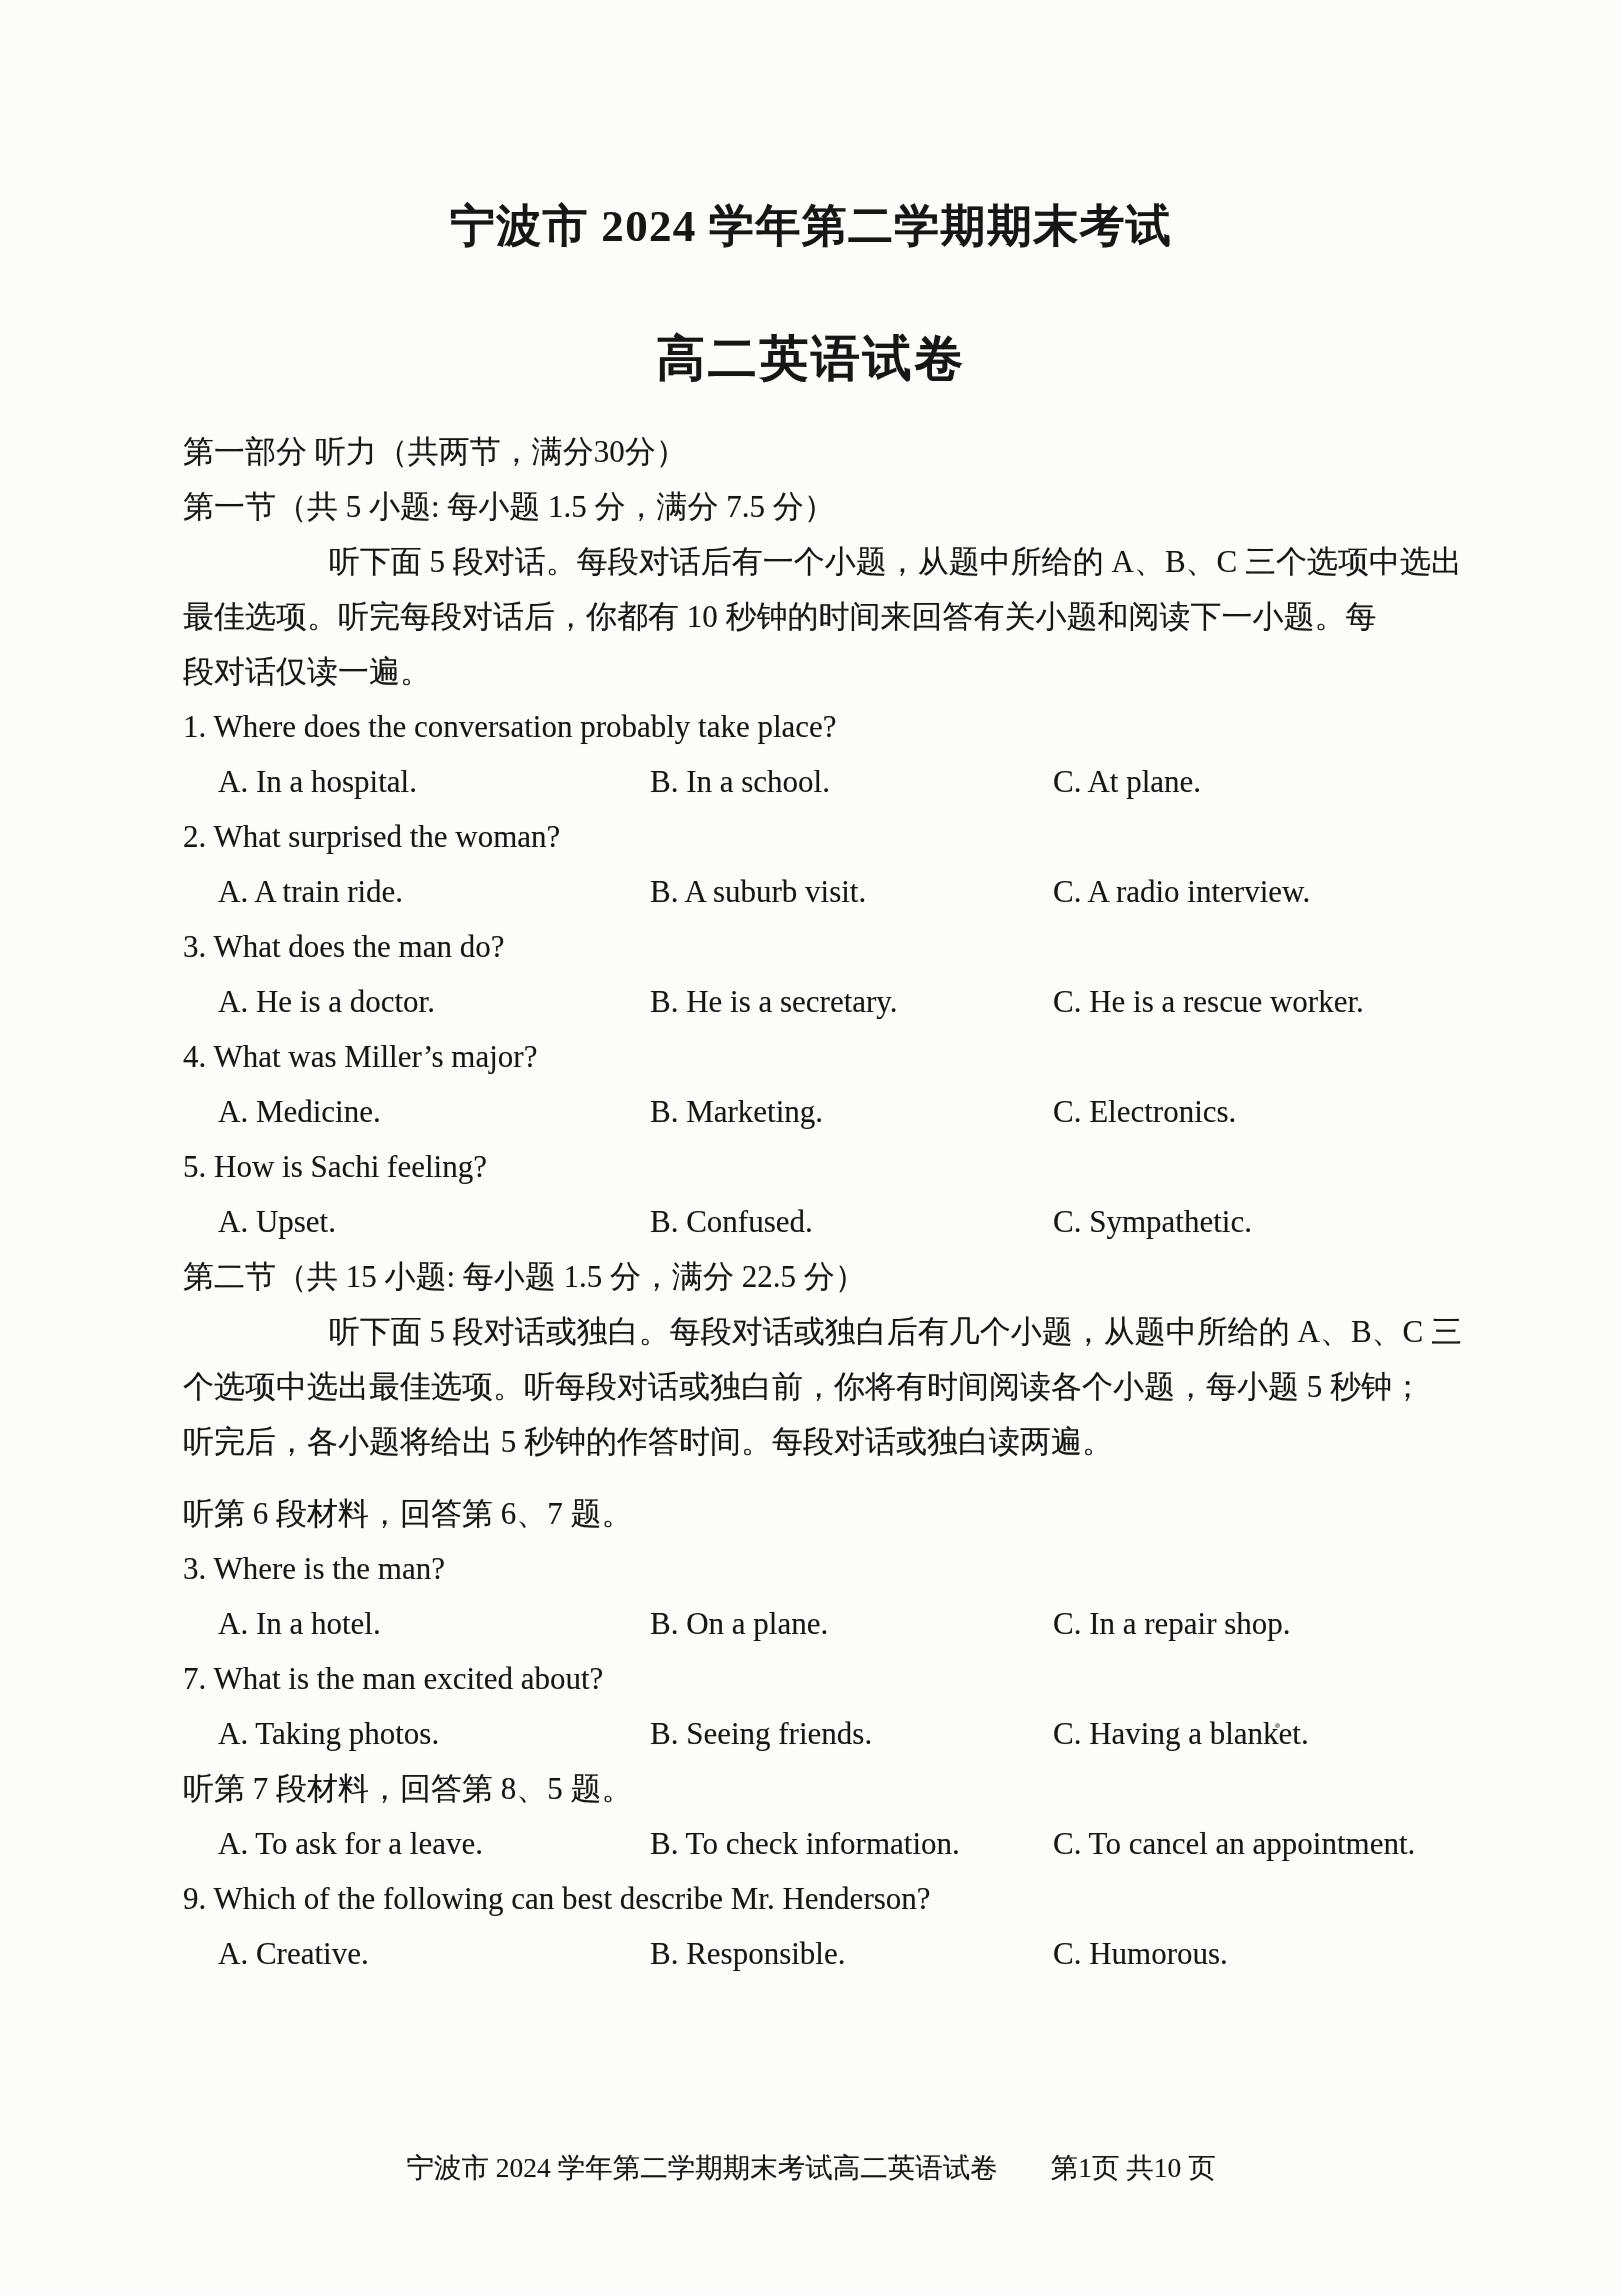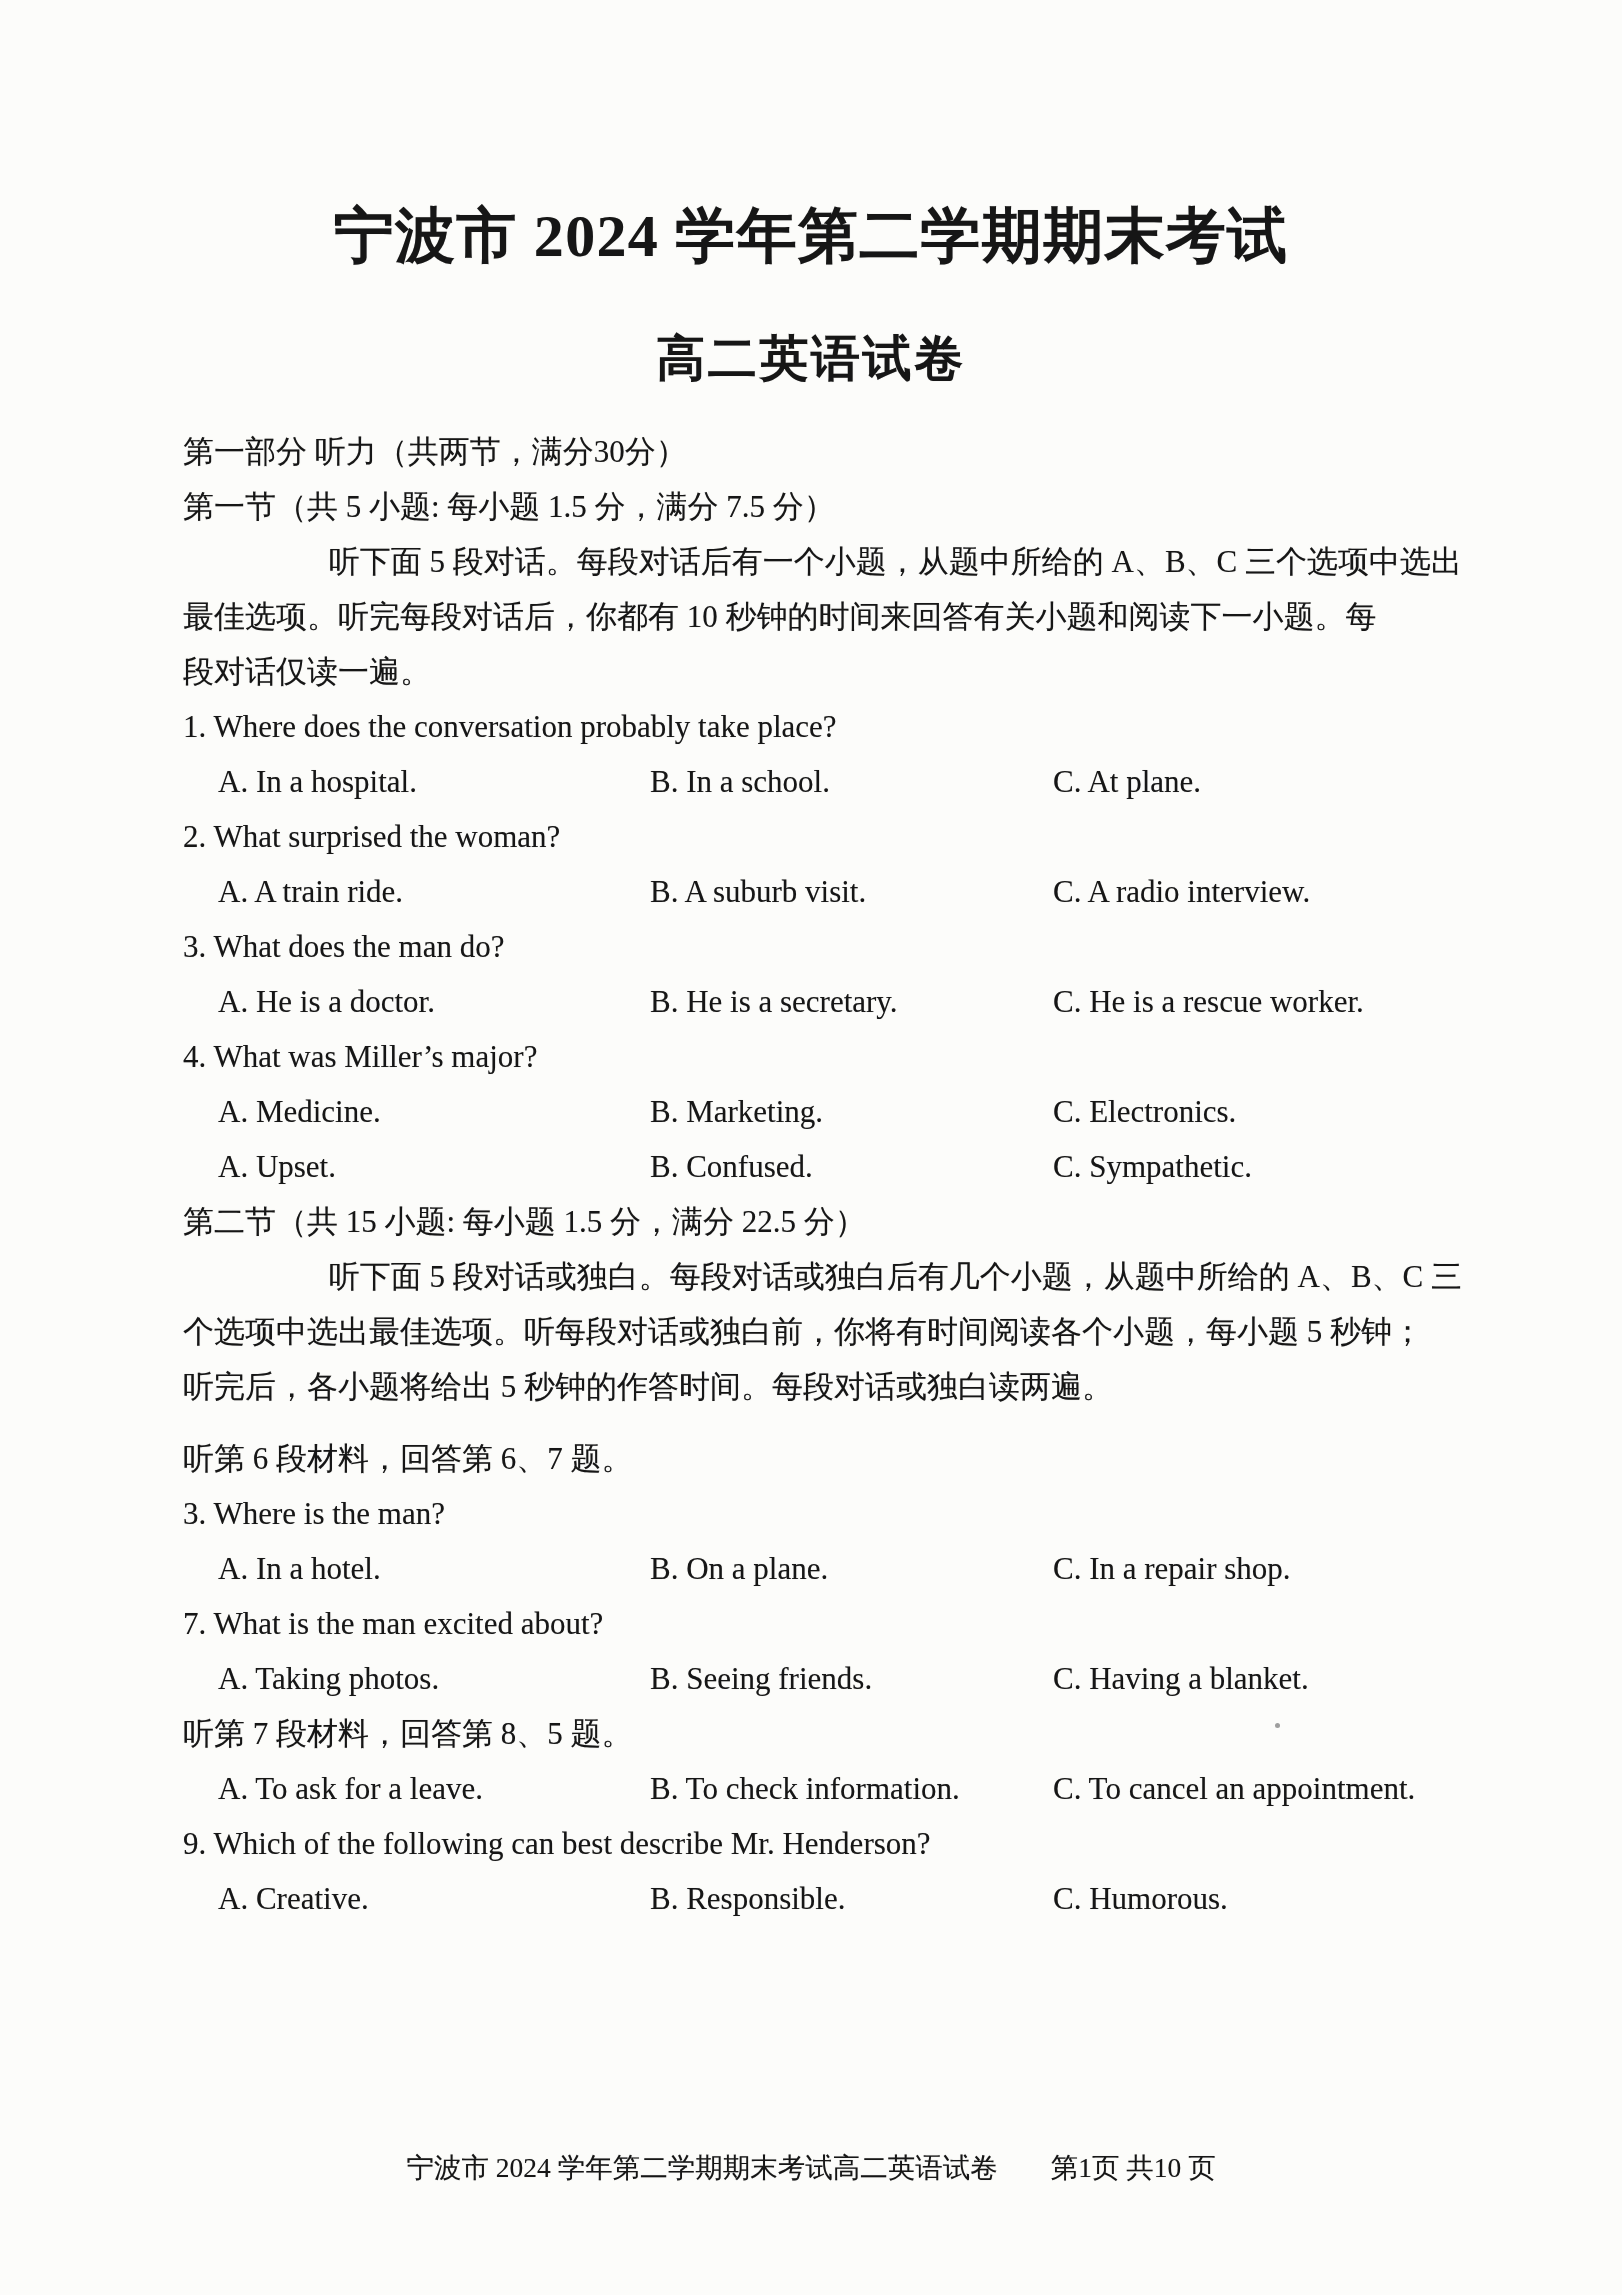--- a/index.html
+++ b/index.html
@@ -17,21 +17,21 @@
     font-family: "Liberation Serif", "DejaVu Serif", serif;
     overflow: hidden;
     text-shadow: 0 0 0.7px rgba(20,20,20,0.35);
   }
   .doc-title {
     position: absolute;
     top: 196px;
     left: 0;
     width: 100%;
     text-align: center;
-    font-size: 60px;
+    font-size: 45px;
     font-weight: 700;
     letter-spacing: 1.3px;
     white-space: nowrap;
   }
   .doc-subtitle {
     position: absolute;
     top: 326px;
     left: 0;
     width: 100%;
     text-align: center;
@@ -133,20 +133,21 @@
       <span class="opt opt-c">C. He is a rescue worker.</span>
     </div>
 
     <div class="line">4. What was Miller’s major?</div>
     <div class="opts-row">
       <span class="opt opt-a">A. Medicine.</span>
       <span class="opt opt-b">B. Marketing.</span>
       <span class="opt opt-c">C. Electronics.</span>
     </div>
 
+    <div class="line">5. How is Sachi feeling?</div>
     <div class="opts-row">
       <span class="opt opt-a">A. Upset.</span>
       <span class="opt opt-b">B. Confused.</span>
       <span class="opt opt-c">C. Sympathetic.</span>
     </div>
 
     <div class="line">第二节（共 15 小题: 每小题 1.5 分，满分 22.5 分）</div>
     <div class="line para-first">听下面 5 段对话或独白。每段对话或独白后有几个小题，从题中所给的 A、B、C 三</div>
     <div class="line">个选项中选出最佳选项。听每段对话或独白前，你将有时间阅读各个小题，每小题 5 秒钟；</div>
     <div class="line">听完后，各小题将给出 5 秒钟的作答时间。每段对话或独白读两遍。</div>

